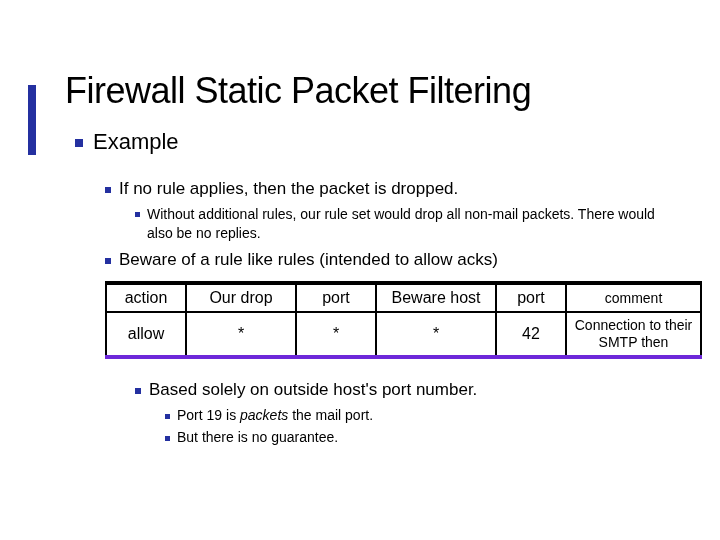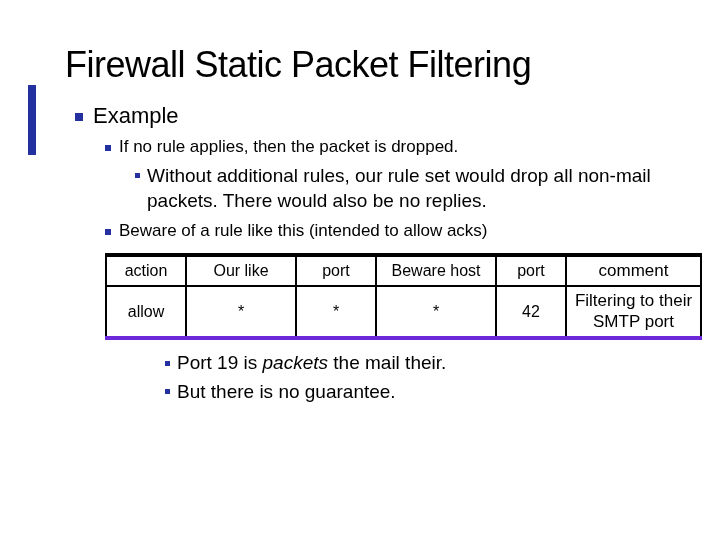--- a/index.html
+++ b/index.html
@@ -9,21 +9,21 @@
     height: 540px;
     background: #fff;
     font-family: Verdana, Tahoma, Arial, sans-serif;
     color: #000;
   }
   .slide {
     position: relative;
     width: 720px;
     height: 439px;
     box-sizing: border-box;
-    padding: 44px 40px 20px 65px;
+    padding: 70px 40px 20px 65px;
   }
   .accent {
     position: absolute;
     left: 28px;
     top: 85px;
     width: 8px;
     height: 70px;
     background: #2430a0;
   }
   .title {
@@ -38,22 +38,22 @@
     width: 8px;
     height: 8px;
     background: #2430a0;
     margin-right: 10px;
     vertical-align: middle;
     flex: 0 0 auto;
   }
   .b.sm { width: 6px; height: 6px; margin-right: 8px; }
   .b.xs { width: 5px; height: 5px; margin-right: 7px; }
   ul.lv1 { list-style: none; padding-left: 10px; margin: 0; font-size: 22px; line-height: 1.4; }
-  ul.lv2 { list-style: none; padding-left: 30px; margin: 4px 0 6px 0; font-size: 17px; line-height: 1.35; }
-  ul.lv3 { list-style: none; padding-left: 30px; margin: 4px 0 6px 0; font-size: 19px; line-height: 1.35; }
+  ul.lv2 { list-style: none; padding-left: 30px; margin: 20px 0 6px 0; font-size: 17px; line-height: 1.35; }
+  ul.lv3 { list-style: none; padding-left: 30px; margin: 4px 0 6px 0; font-size: 14px; line-height: 1.35; }
   ul li { margin: 3px 0; }
   .li-row { display: flex; align-items: flex-start; justify-content: flex-end; }
   .li-row .b { margin-top: 0.55em; }
   .li-row span.txt { flex: 1 1 auto; }
   table.fw {
     border-collapse: collapse;
     margin: 10px 0 10px 40px;
     width: 595px;
     table-layout: fixed;
     border-radius: 13px;
@@ -66,21 +66,21 @@
     font-size: 16px;
     font-weight: 400;
   }
   table.fw thead th {
     border-top: 4px solid #000;
     border-bottom: 2px solid #000;
   }
   table.fw tbody td {
     border-bottom: 4px solid #6d28d9;
   }
-  table.fw .c-comment { font-size: 17px; line-height: 1.2; margin-left: 9px; }
+  table.fw .c-comment { font-size: 14px; line-height: 1.2; margin-left: 9px; }
   .italic { font-style: italic; }
 </style>
 </head>
 <body>
 
 <div class="slide">
   <div class="accent"></div>
   <h1 class="title">Firewall Static Packet Filtering</h1>
 
   <ul class="lv1">
@@ -101,66 +101,70 @@
                 <div class="li-row">
                   <span class="b xs"></span>
               <span class="txt">Without additional rules, our rule set would drop all non-mail packets. There would also be no replies.</span>
                 </div>
               </li>
           </ul>
         </li>
         <li>
           <div class="li-row">
               <span class="b sm"></span>
-            <span class="txt">Beware of a rule like this (intended to allow acks)</span>
+            <span class="txt">Beware of a rule like rules (intended to allow acks)</span>
             </div>
         </li>
       </ul>
     </li>
   </ul>
 
   <table class="fw">
     <colgroup>
       <col style="width:80px">
         <col style="width:110px">
         <col style="width:80px">
       <col style="width:120px">
         <col style="width:70px">
         <col style="width:135px">
     </colgroup>
     <thead>
       <tr>
         <th>action</th>
-        <th>Our like</th>
+        <th>Our drop</th>
         <th>port</th>
         <th>Beware host</th>
         <th>port</th>
         <th class="c-comment">comment</th>
       </tr>
     </thead>
     <tbody>
       <tr>
         <td>allow</td>
         <td>*</td>
         <td>*</td>
         <td>*</td>
         <td>42</td>
-        <td class="c-comment">Filtering to their SMTP port</td>
+        <td class="c-comment">Connection to their SMTP then</td>
       </tr>
     </tbody>
   </table>
 
   <ul class="lv2" style="padding-left:70px;">
     <li>
+      <div class="li-row">
+          <span class="b sm"></span>
+        <span class="txt">Based solely on outside host's port number.</span>
+        </div>
       <ul class="lv3">
         <li>
             <div class="li-row">
               <span class="b xs"></span>
           <span class="txt">
-            <span>Port 19 is </span><span class="italic">packets</span><span> the mail their.</span>
+            <span>Port 19 is </span><span class="italic">packets</span><span> the mail port.</span>
           </span>
             </div>
           </li>
         <li>
             <div class="li-row">
               <span class="b xs"></span>
           <span class="txt">But there is no guarantee.</span>
             </div>
           </li>
       </ul>

